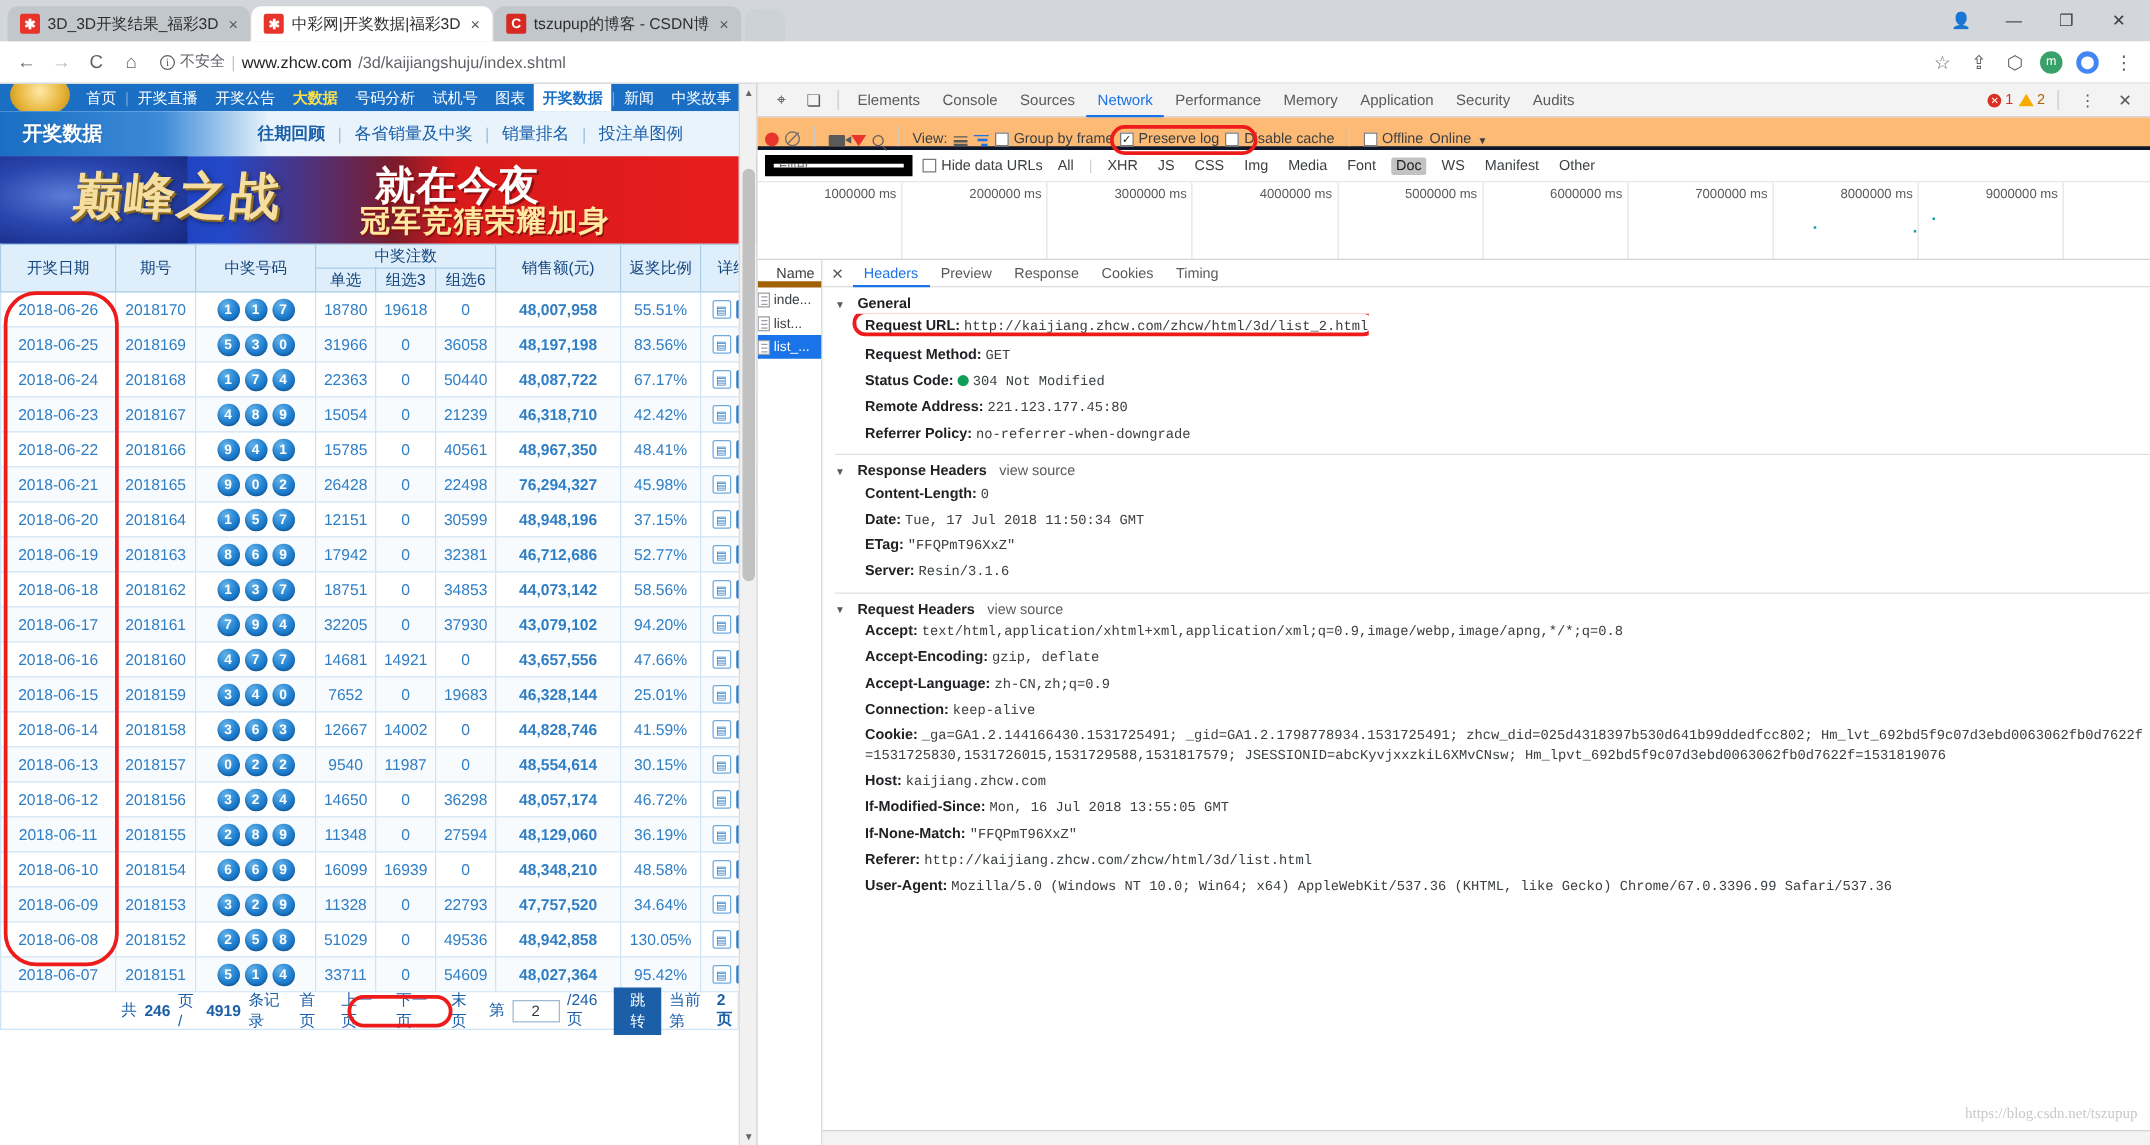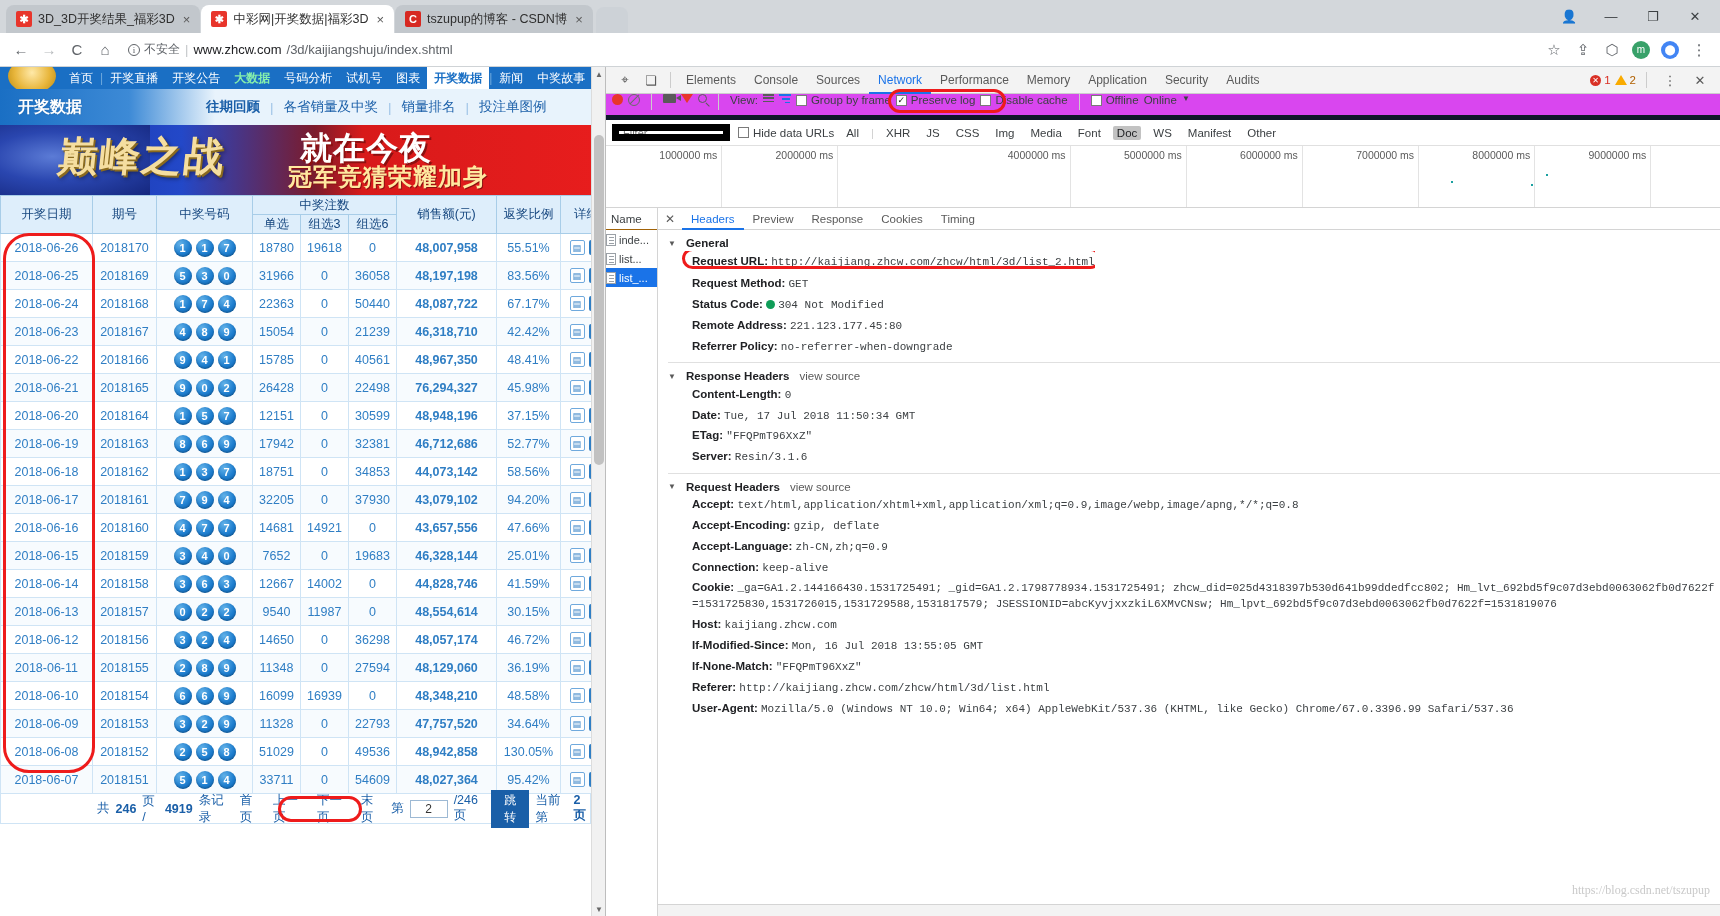--- a/index.html
+++ b/index.html
@@ -90,21 +90,21 @@
     display: flex; align-items: center; gap: 0px;
     font-size: 12px; color: #fff; padding-left: 62px;
     position: relative; overflow: hidden;
   }
   .site-logo {
     position: absolute; left: 8px; top: -8px; width: 48px; height: 34px;
     border-radius: 50%;
     background: radial-gradient(circle at 50% 40%, #ffe9a8 0%, #e8b63c 55%, #b8860b 100%);
   }
   .nav-item { padding: 0 7px; white-space: nowrap; }
-  .nav-item.hot { color: #86efac; font-weight: bold; }
+  .nav-item.hot { color: #fde047; font-weight: bold; }
   .nav-item.active { background: #fff; color: #1a6fc4; height: 22px;
                      line-height: 22px; font-weight: bold; }
   .nav-sep { color: #6fa9dd; }
 
   .subnav {
     height: 36px; background: #e8f3fc;
     display: flex; align-items: center; font-size: 13.5px; color: #1a5fa8;
     position: relative;
   }
   .subnav-title {
@@ -247,22 +247,22 @@
     width: 11px; height: 11px; border-radius: 50%; background: #d93025;
     color: #fff; font-size: 8px; display: flex; align-items: center;
     justify-content: center;
   }
   .warn-tri {
     width: 0; height: 0; border-left: 6px solid transparent;
     border-right: 6px solid transparent; border-bottom: 10px solid #f9ab00;
   }
 
   .dt-toolbar {
-    height: 26px; background: #d946ef; border-bottom: 5px solid #0f172a;
-    display: flex; align-items: flex-start; gap: 5px; padding: 0 6px;
+    height: 26px; background: #fdba74; border-bottom: 3px solid #0f172a;
+    display: flex; align-items: flex-end; gap: 5px; padding: 0 6px;
     font-size: 11.5px; color: #3c4043;
   }
   .rec-dot { width: 11px; height: 11px; border-radius: 50%; background: #e8352b; }
   .no-sym {
     width: 12px; height: 12px; border: 1.4px solid #6b6b6b;
     border-radius: 50%; position: relative;
   }
   .no-sym::after {
     content: ''; position: absolute; left: -1px; top: 4px; width: 13px;
     height: 1.4px; background: #6b6b6b; transform: rotate(-45deg);
@@ -321,22 +321,22 @@
     white-space: nowrap;
   }
   .tl-dot { position: absolute; width: 2px; height: 2px; background: #1aa0a0; }
 
   .dt-lower { flex: 1; display: flex; overflow: hidden; min-height: 0; }
   .dt-names {
     width: 52px; border-right: 1px solid #d4d4d4; background: #fff;
     font-size: 11px; flex: 0 0 52px;
   }
   .dt-names-hdr {
-    height: 22px; line-height: 22px; padding-left: 5px;
-    border-bottom: 1px solid #a16207; color: #3c4043; font-size: 11.5px;
+    height: 22px; line-height: 22px; padding-left: 15px;
+    border-bottom: 5px solid #a16207; color: #3c4043; font-size: 11.5px;
   }
   .dt-name-row {
     height: 19px; display: flex; align-items: center; gap: 3px;
     padding-left: 0; color: #3c4043; white-space: nowrap; overflow: hidden;
   }
   .dt-name-row.sel { background: #1a73e8; color: #fff; }
   .doc-ico {
     width: 10px; height: 12px; background: #fff; border: 1px solid #9aa0a6;
     flex: 0 0 10px; position: relative;
   }
@@ -1079,20 +1079,23 @@
         <span class="ftype">Manifest</span>
         <span class="ftype">Other</span>
       </div>
 
       <div class="dt-timeline" id="timeline">
           <div class="tl-tick" style="left: 0px; width: 116.146px;">
             <div class="tl-label">1000000 ms</div>
           </div>
           <div class="tl-tick" style="left: 0px; width: 232.292px;">
             <div class="tl-label">2000000 ms</div>
+          </div>
+          <div class="tl-tick" style="left: 0px; width: 348.438px;">
+            <div class="tl-label">3000000 ms</div>
           </div>
           <div class="tl-tick" style="left: 0px; width: 464.583px;">
             <div class="tl-label">4000000 ms</div>
           </div>
           <div class="tl-tick" style="left: 0px; width: 580.729px;">
             <div class="tl-label">5000000 ms</div>
           </div>
           <div class="tl-tick" style="left: 0px; width: 696.875px;">
             <div class="tl-label">6000000 ms</div>
           </div>

